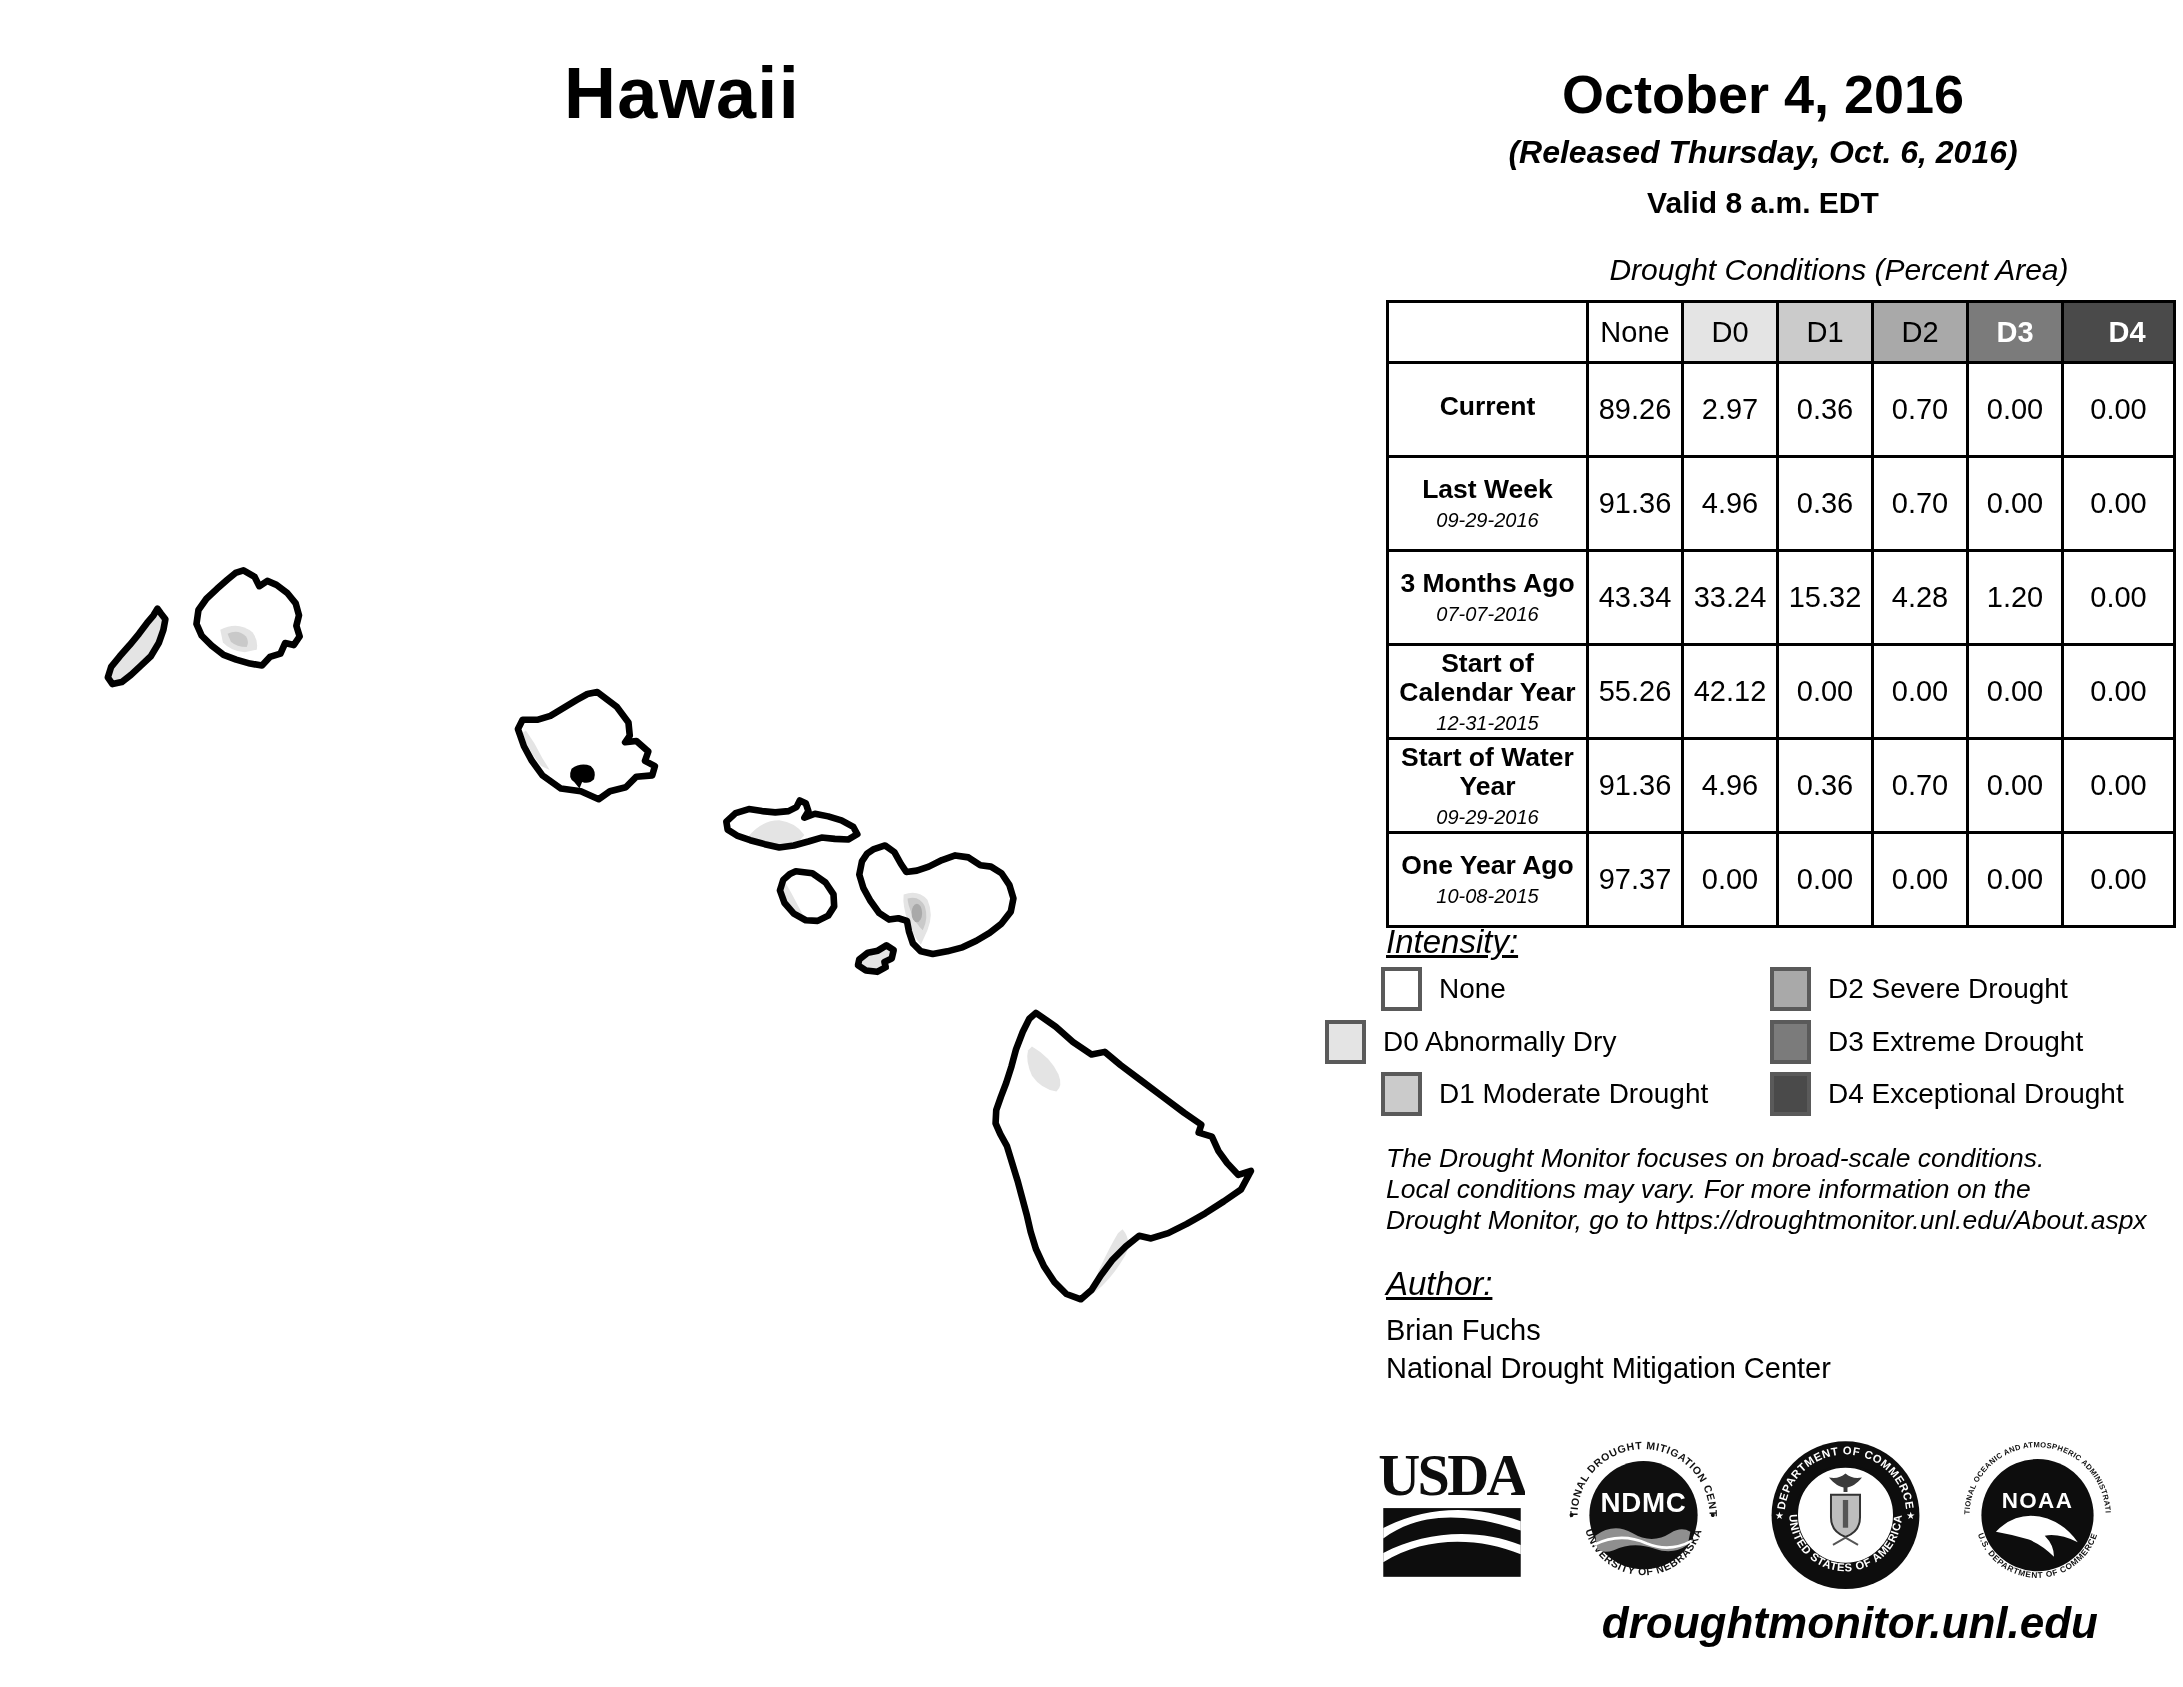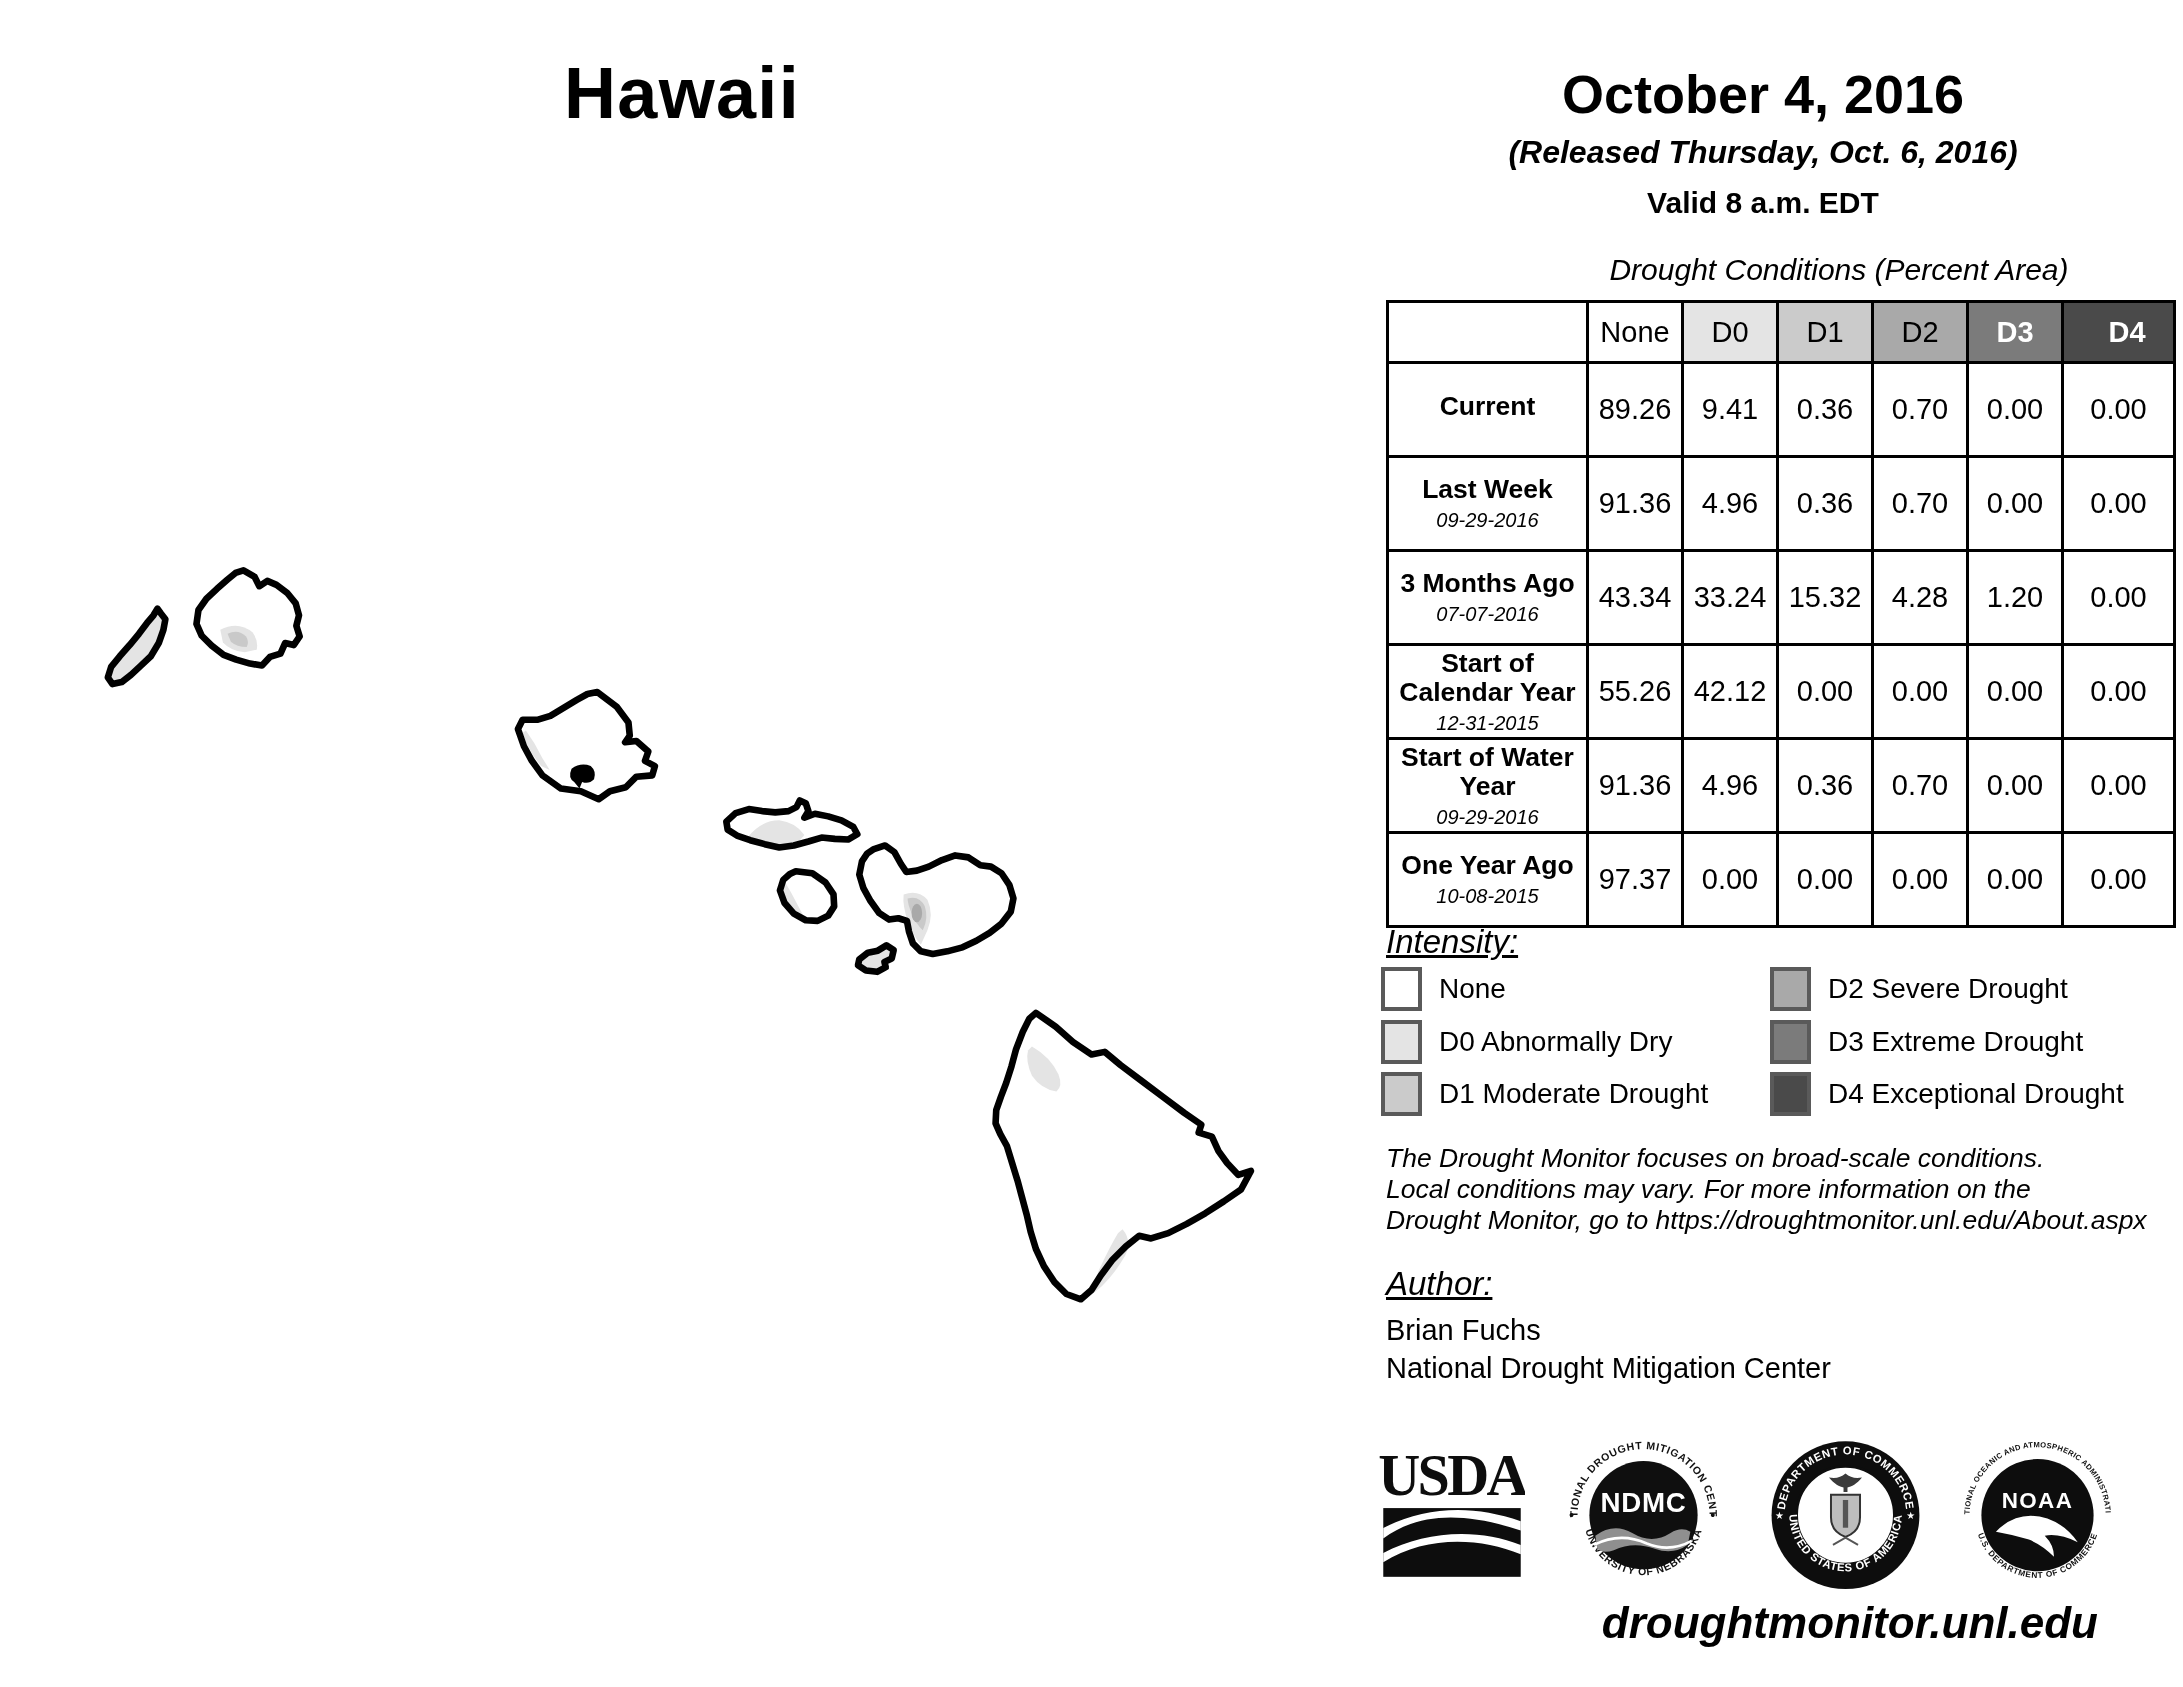--- a/index.html
+++ b/index.html
@@ -125,21 +125,21 @@
       <td class="hc" style="background-color: rgb(169, 169, 169);">D2</td>
       <td class="hc light-text" style="background-color: rgb(123, 123, 123);">D3</td>
       <td class="hc light-text" style="background-color: rgb(74, 74, 74); padding-left: 18px;">D4</td>
     </tr>
     <tr class="brow">
       <td class="lbl">
             <div class="rl">Current</div>
             <div class="rd"></div>
           </td>
       <td>89.26</td>
-      <td>9.41</td>
+      <td>2.97</td>
       <td>0.36</td>
       <td>0.70</td>
       <td>0.00</td>
       <td>0.00</td>
     </tr>
     <tr class="brow">
       <td class="lbl">
             <div class="rl">Last Week</div>
             <div class="rd">09-29-2016</div>
           </td>
@@ -200,21 +200,21 @@
     </tr>
   </tbody>
     </table>
 
   <div class="abs intensity-heading">Intensity:</div>
 
   <div class="leg-item" style="left:1381px;top:967px;">
     <div class="leg-box" style="background-color: rgb(255, 255, 255);"></div>
     <span class="leg-label">None</span>
   </div>
-  <div class="leg-item" style="left:1381px;top:1020px;">
+  <div class="leg-item" style="left:1325px;top:1020px;">
     <div class="leg-box" style="background-color: rgb(228, 228, 228);"></div>
     <span class="leg-label">D0 Abnormally Dry</span>
   </div>
   <div class="leg-item" style="left:1381px;top:1072px;">
     <div class="leg-box" style="background-color: rgb(203, 203, 203);"></div>
     <span class="leg-label">D1 Moderate Drought</span>
   </div>
   <div class="leg-item" style="left:1770px;top:967px;">
     <div class="leg-box" style="background-color: rgb(169, 169, 169);"></div>
     <span class="leg-label">D2 Severe Drought</span>

